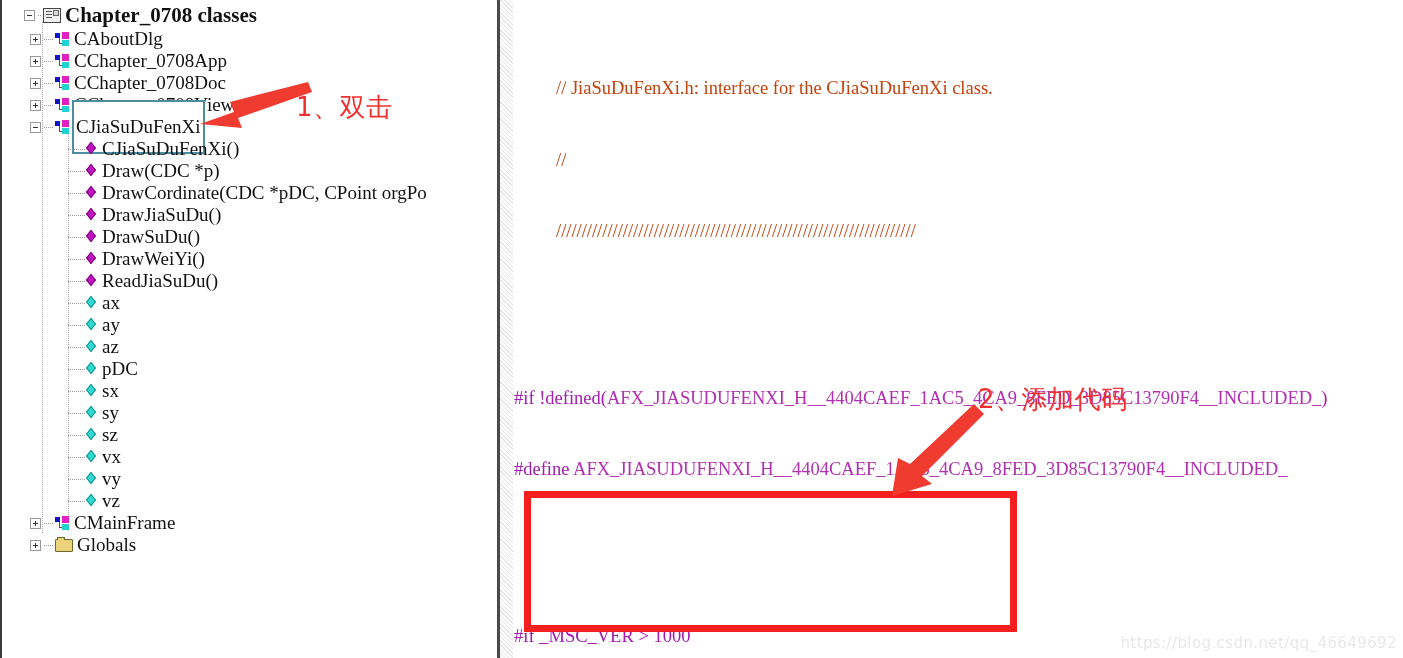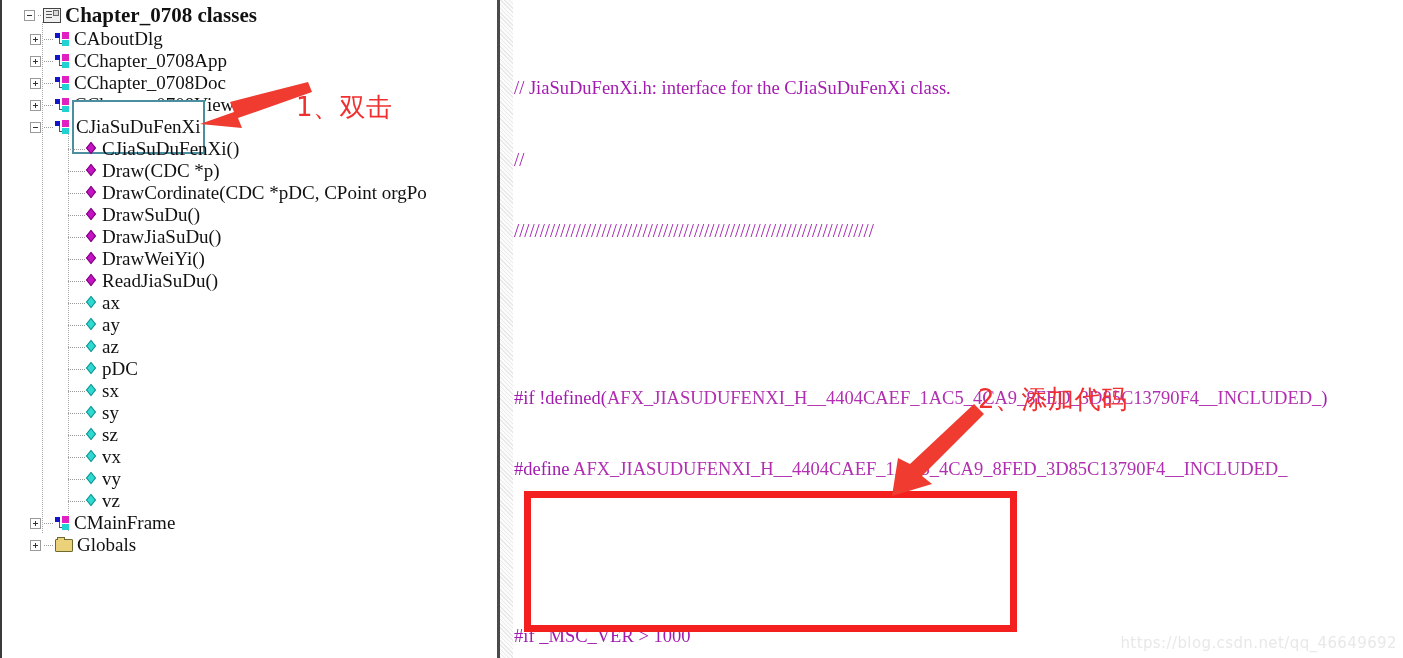--- a/index.html
+++ b/index.html
@@ -228,21 +228,21 @@
     right: 0; bottom: 0;
     padding-top: 6px;
     font-family: "Liberation Serif", "DejaVu Serif", serif;
     font-size: 18.5px;
     line-height: 23.8px;
     white-space: pre;
     color: #202020;
   }
   .cl { height: 23.8px; white-space: pre; }
   .kw      { color: #a21caf; }     
-  .cmt     { color: #a21caf; }     
+  .cmt     { color: #c2410c; margin-left: 42px; }     
   .macro   { color: #b12fb1; }
 
   
   .anno-text {
     position: absolute;
     color: #f03030;
     font-family: "DejaVu Sans", "Liberation Sans", sans-serif;
     font-size: 26px;
     font-weight: 500;
     white-space: nowrap;
@@ -372,27 +372,27 @@
     <div class="tree-row">
       <span class="indent" style="width:66px"></span>
       <span class="dots w18"></span>
       <span class="icon-method"></span>
       <span class="tree-label">DrawCordinate(CDC *pDC, CPoint orgPo</span>
     </div>
     <div class="tree-row">
       <span class="indent" style="width:66px"></span>
       <span class="dots w18"></span>
       <span class="icon-method"></span>
+      <span class="tree-label">DrawJiaSuDu()</span>
+    </div>
+    <div class="tree-row">
+      <span class="indent" style="width:66px"></span>
+      <span class="dots w18"></span>
+      <span class="icon-method"></span>
       <span class="tree-label">DrawSuDu()</span>
-    </div>
-    <div class="tree-row">
-      <span class="indent" style="width:66px"></span>
-      <span class="dots w18"></span>
-      <span class="icon-method"></span>
-      <span class="tree-label">DrawJiaSuDu()</span>
     </div>
     <div class="tree-row">
       <span class="indent" style="width:66px"></span>
       <span class="dots w18"></span>
       <span class="icon-method"></span>
       <span class="tree-label">DrawWeiYi()</span>
     </div>
     <div class="tree-row">
       <span class="indent" style="width:66px"></span>
       <span class="dots w18"></span>

